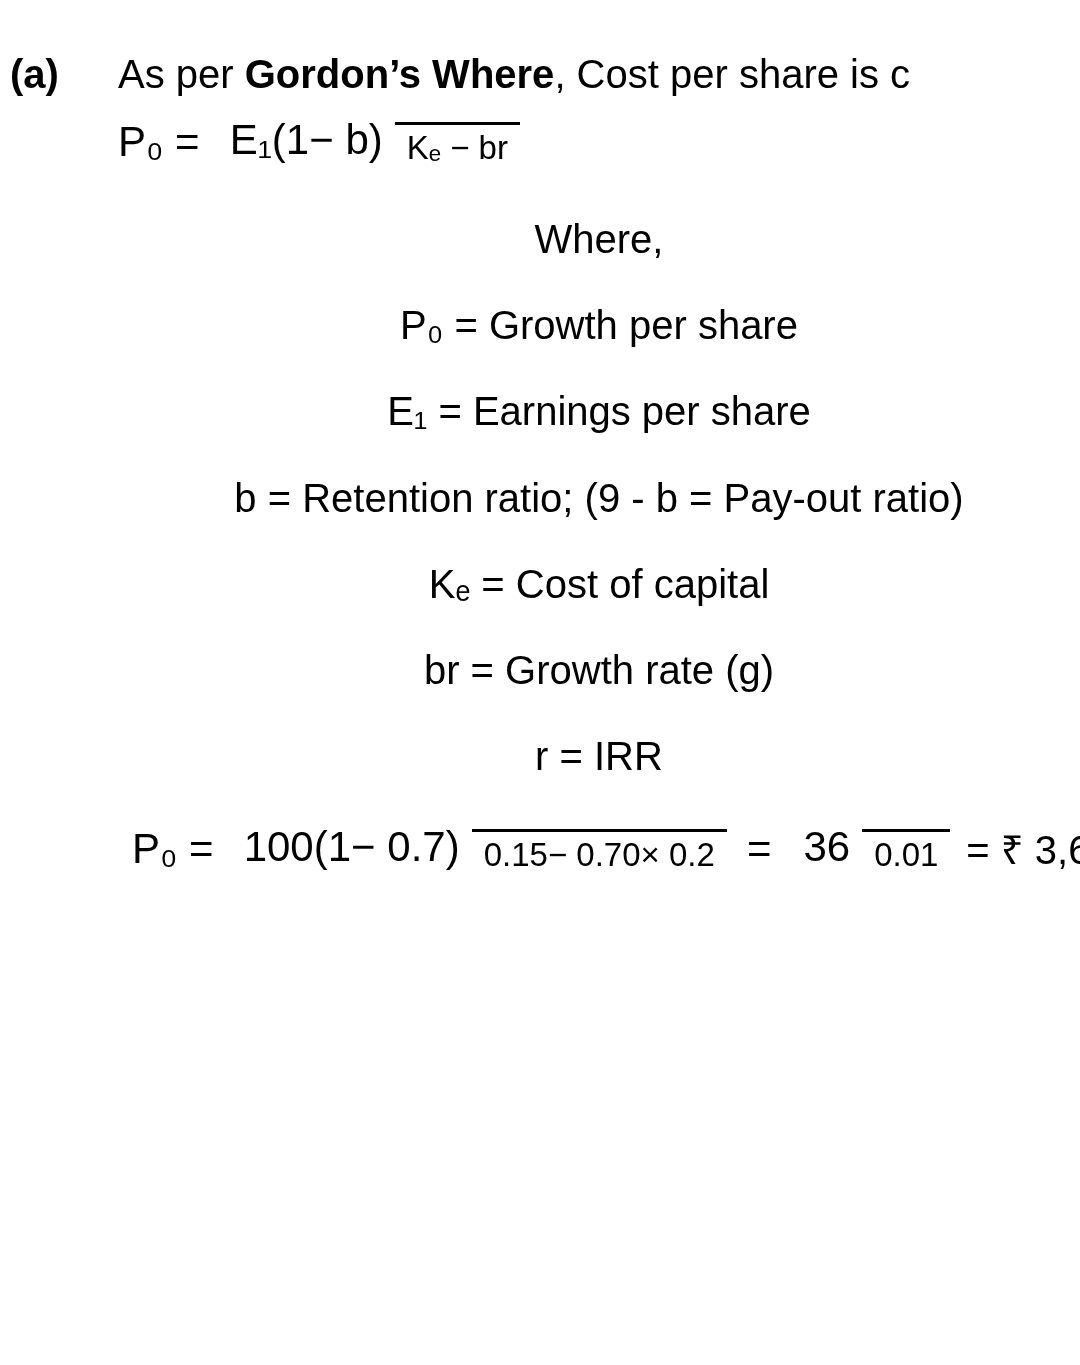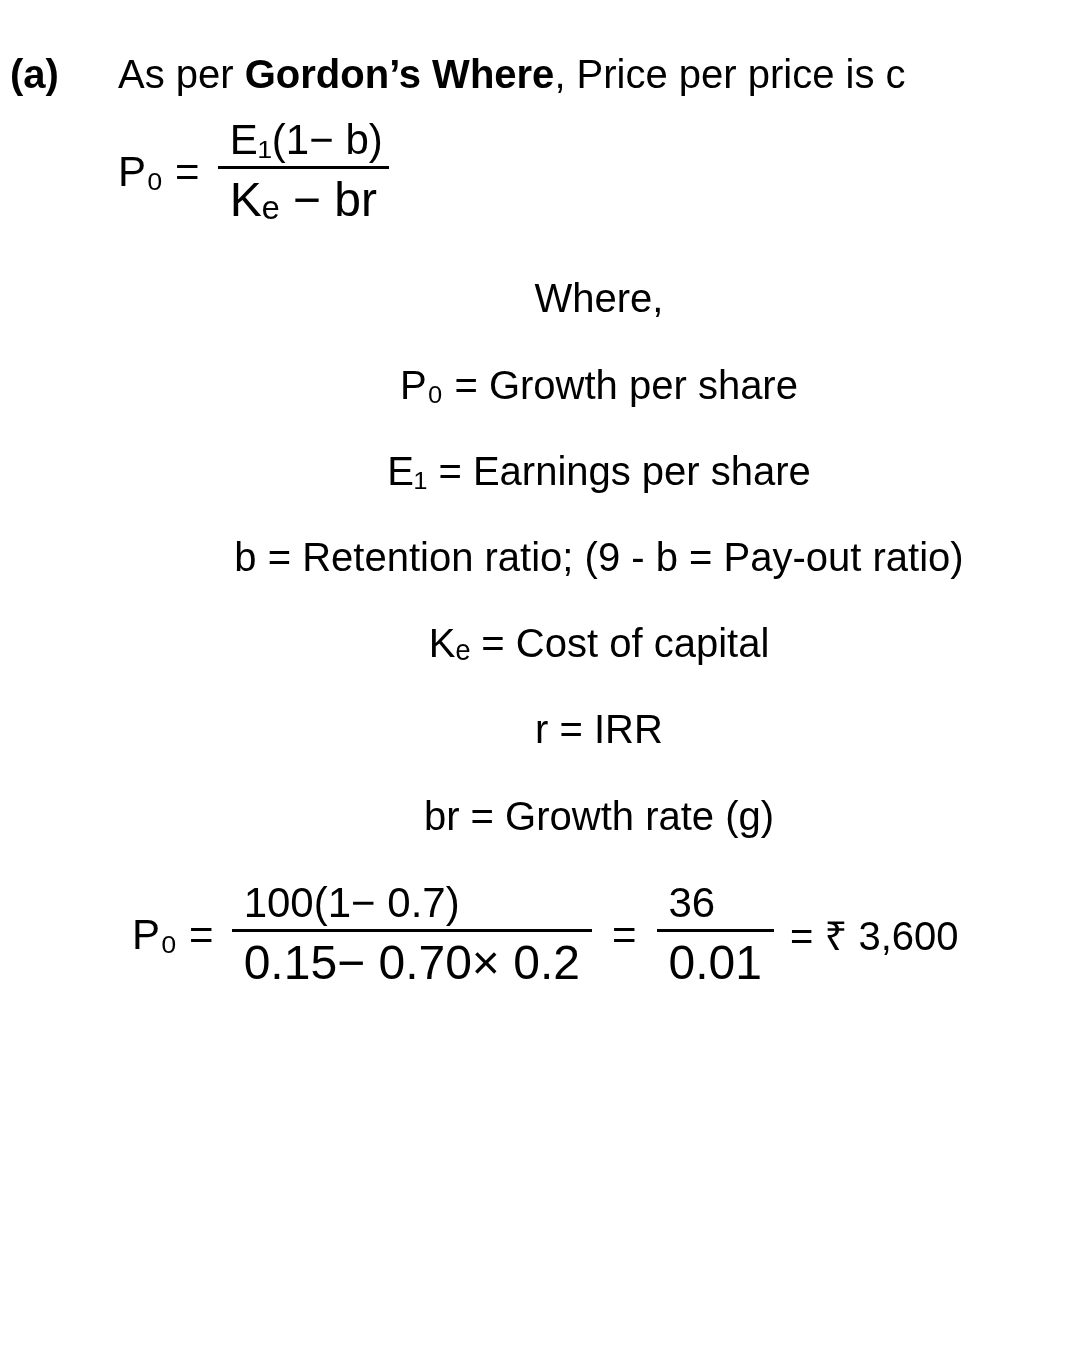--- a/index.html
+++ b/index.html
@@ -62,33 +62,33 @@
     font-size: 42px;
     margin: 0 0 30px 0;
     white-space: nowrap;
   }
   .formula .lhs {
     font-size: 42px;
     padding-right: 12px;
   }
   .frac {
     display: inline-flex;
-    flex-direction: column;
-    align-items: flex-start;
+    flex-direction: row;
+    align-items: flex-end;
     vertical-align: middle;
     margin: 0 6px;
   }
   .frac .num {
     padding: 0 12px 4px 12px;
     font-size: 42px;
     line-height: 1.05;
   }
   .frac .den {
     padding: 6px 12px 0 12px;
-    font-size: 48px;
+    font-size: 33px;
     line-height: 1.05;
     border-top: 3px solid #000;
   }
   .op {
     font-size: 42px;
     padding: 0 14px;
   }
   .result {
     font-size: 40px;
     padding-left: 10px;
@@ -98,40 +98,40 @@
   .formula-1 { margin-top: 4px; margin-bottom: 52px; }
   .formula-2 { margin-top: 10px; padding-left: 14px; }
 </style>
 </head>
 <body>
 
 <div class="page">
 
   <div class="intro-row">
     <div class="marker">(a)</div>
-    <div class="intro-text"><span>As per </span><b>Gordon’s Where</b><span>, Price per price is c</span></div>
+    <div class="intro-text"><span>As per </span><b>Gordon’s Where</b><span>, Cost per share is c</span></div>
   </div>
 
   <div class="body-block">
 
     <div class="formula formula-1">
       <span class="lhs">P₀ =</span>
       <span class="frac">
         <span class="num">E₁(1− b)</span>
         <span class="den">Kₑ − br</span>
       </span>
     </div>
 
     <p class="line">Where,</p>
     <p class="line">P₀ = Growth per share</p>
     <p class="line">E₁ = Earnings per share</p>
     <p class="line">b = Retention ratio; (9 - b = Pay-out ratio)</p>
     <p class="line">Kₑ = Cost of capital</p>
+    <p class="line">br = Growth rate (g)</p>
     <p class="line">r = IRR</p>
-    <p class="line">br = Growth rate (g)</p>
 
     <div class="formula formula-2">
       <span class="lhs">P₀ =</span>
       <span class="frac">
         <span class="num">100(1− 0.7)</span>
         <span class="den">0.15− 0.70× 0.2</span>
       </span>
       <span class="op">=</span>
       <span class="frac">
         <span class="num">36</span>

